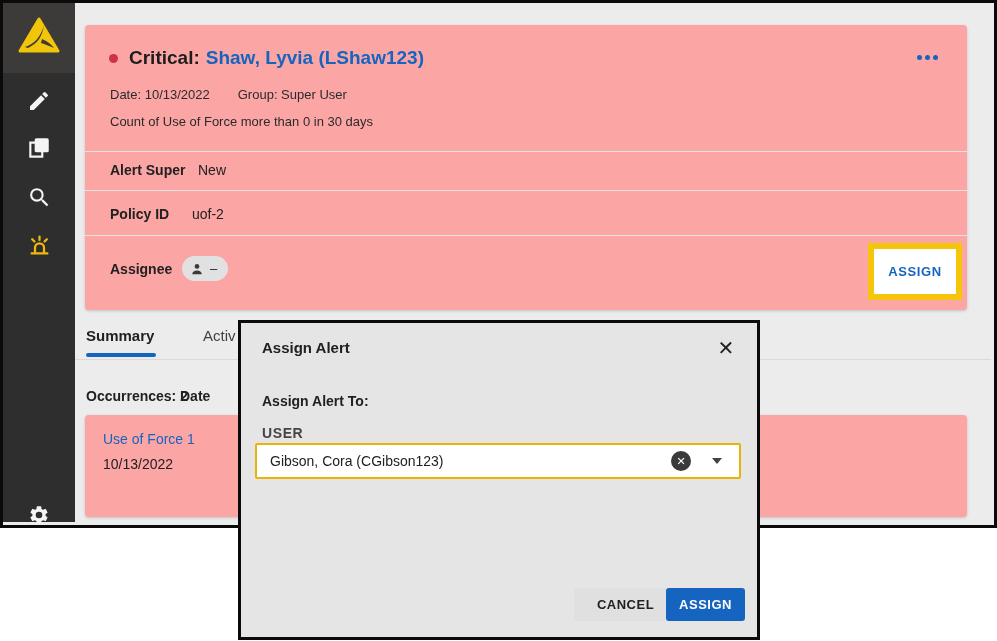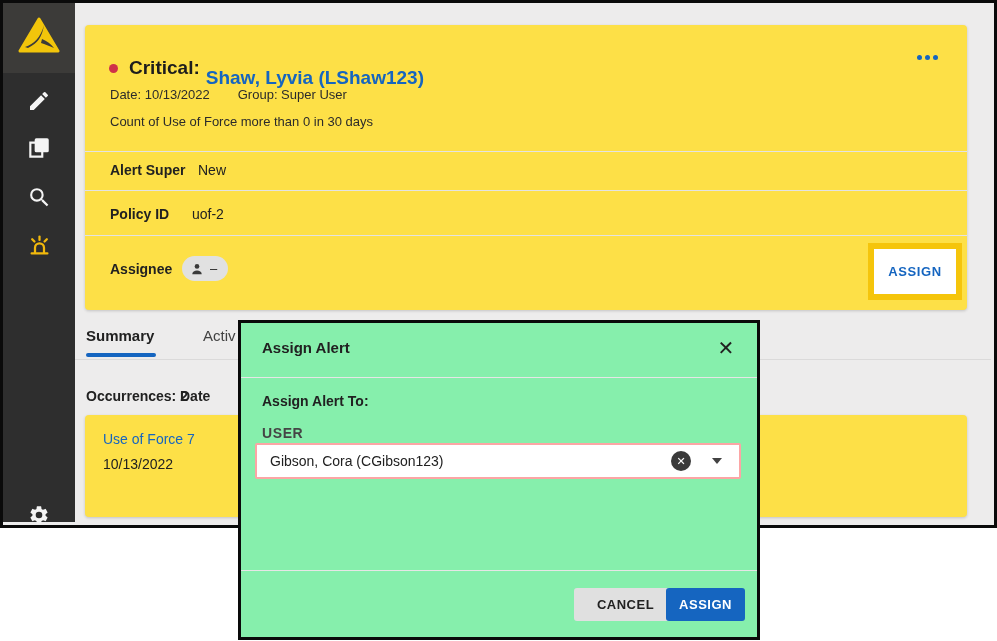--- a/index.html
+++ b/index.html
@@ -13,29 +13,29 @@
 
   
   .sidebar { position:absolute; left:3px; top:3px; width:72px; height:519px; background:#2E2E2E; z-index:2; }
   .logo-block { position:absolute; left:0; top:0; width:72px; height:70px; background:#3C3B39;
                 display:flex; align-items:center; justify-content:center; cursor:pointer; }
   .side-icon { position:absolute; left:23px; width:26px; height:26px; display:flex;
                align-items:center; justify-content:center; cursor:pointer; }
   .side-icon svg { display:block; }
 
   
-  .card { position:absolute; background:#fde047; border-radius:4px;
+  .card { position:absolute; background:#fca5a5; border-radius:4px;
           box-shadow:0 1px 3px rgba(0,0,0,.18); z-index:3; }
 
   
   .alert-card { left:85px; top:25px; width:882px; height:285px; }
   .alert-head { position:absolute; left:24px; top:22px; display:flex; align-items:center; }
   .sev-dot { width:9px; height:9px; border-radius:50%; background:#CF3248; margin-right:11px; }
   .sev-label { font-size:19px; font-weight:bold; color:#1d1d1d; }
-  .subject-link { font-size:19px; font-weight:bold; color:#1565C0; margin-left:6px; cursor:pointer;margin-top:20px; }
+  .subject-link { font-size:19px; font-weight:bold; color:#1565C0; margin-left:6px; cursor:pointer; }
   .kebab { position:absolute; left:828px; top:26px; width:28px; height:12px; display:flex;
            gap:3px; align-items:center; justify-content:center; cursor:pointer; }
   .kebab i { width:5px; height:5px; border-radius:50%; background:#1565C0; }
   .meta-row { position:absolute; left:25px; top:62px; font-size:13px; color:#2b2b2b; }
   .meta-row .gap { display:inline-block; width:28px; }
   .condition-row { position:absolute; left:25px; top:89px; font-size:13px; color:#2b2b2b;text-align:center; }
   .divider { position:absolute; left:0; right:0; height:1px; background:#E3E3E3; }
   .fld-label { position:absolute; left:25px; font-size:14px; font-weight:bold; color:#212121; }
   .fld-value { position:absolute; font-size:14px; color:#212121; }
   .chip { position:absolute; left:97px; top:231px; height:25px; padding:0 11px 0 8px;
@@ -59,30 +59,30 @@
   .occ-label { left:86px; }
   .lookback-label { left:180px; }
 
   
   .occurrence-card { left:85px; top:415px; width:882px; height:102px; }
   .occ-link { position:absolute; left:18px; top:16px; font-size:14px; color:#1565C0; cursor:pointer; }
   .occ-date { position:absolute; left:18px; top:41px; font-size:14px; color:#212121; }
 
   
   .modal { position:absolute; left:238px; top:320px; width:522px; height:320px;
-           background:#86efac; border:3px solid #0a0a0a; z-index:10; }
+           background:#e5e5e5; border:3px solid #0a0a0a; z-index:10; }
   .modal-title { position:absolute; left:21px; top:16px; font-size:15px; font-weight:bold; color:#212121; }
   .modal-close { position:absolute; left:471px; top:11px; width:28px; height:28px; border:none; background:none;
                  font-size:20px; color:#212121; cursor:pointer; line-height:28px; text-align:center; font-family:inherit; }
   .modal-hdr-divider { position:absolute; left:0; top:54px; width:100%; height:1px; background:#E6E6E6; }
   .assign-to { position:absolute; left:21px; top:70px; font-size:14px; font-weight:bold; color:#212121; }
   .user-label { position:absolute; left:21px; top:102px; font-size:14px; font-weight:bold;
                 letter-spacing:.6px; color:#454545; }
   .user-select { position:absolute; left:14px; top:120px; width:486px; height:36px;
-                 border:2px solid #fca5a5; border-radius:2px; background:#fff; cursor:pointer; }
+                 border:2px solid #eab308; border-radius:2px; background:#fff; cursor:pointer; }
   .user-value { position:absolute; left:13px; top:8px; font-size:14px; color:#212121; }
   .clear-btn { position:absolute; right:48px; top:6px; width:20px; height:20px; border-radius:50%;
                background:#3a3a3a; color:#fff; border:none; font-size:11px; line-height:20px;
                text-align:center; cursor:pointer; padding:0; font-family:inherit; }
   .caret { position:absolute; right:17px; top:13px; width:0; height:0;
            border-left:5px solid transparent; border-right:5px solid transparent;
            border-top:6px solid #424242; cursor:pointer; }
   .helper-text { position:absolute; left:15px; top:164px; font-size:12px; color:#757575; }
   .modal-ftr-divider { position:absolute; left:0; top:247px; width:100%; height:1px; background:#E6E6E6; }
   .btn { position:absolute; top:265px; height:33px; border:none; border-radius:3px;
@@ -198,21 +198,21 @@
 
   <span class="tab tab-summary">Summary</span>
   <span class="tab tab-activity">Activ</span>
   <div class="tab-underline"></div>
   <div class="tabs-divider"></div>
 
   <span class="summary-meta occ-label">Occurrences: 2</span>
   <span class="summary-meta lookback-label">Date</span>
 
   <section class="card occurrence-card">
-    <span class="occ-link">Use of Force 7</span>
+    <span class="occ-link">Use of Force 1</span>
     <span class="occ-date">10/13/2022</span>
   </section>
 
   <div class="modal">
     <span class="modal-title">Assign Alert</span>
     <button class="modal-close">✕</button>
     <div class="modal-hdr-divider"></div>
 
     <span class="assign-to">Assign Alert To:</span>
     <span class="user-label">USER</span>

